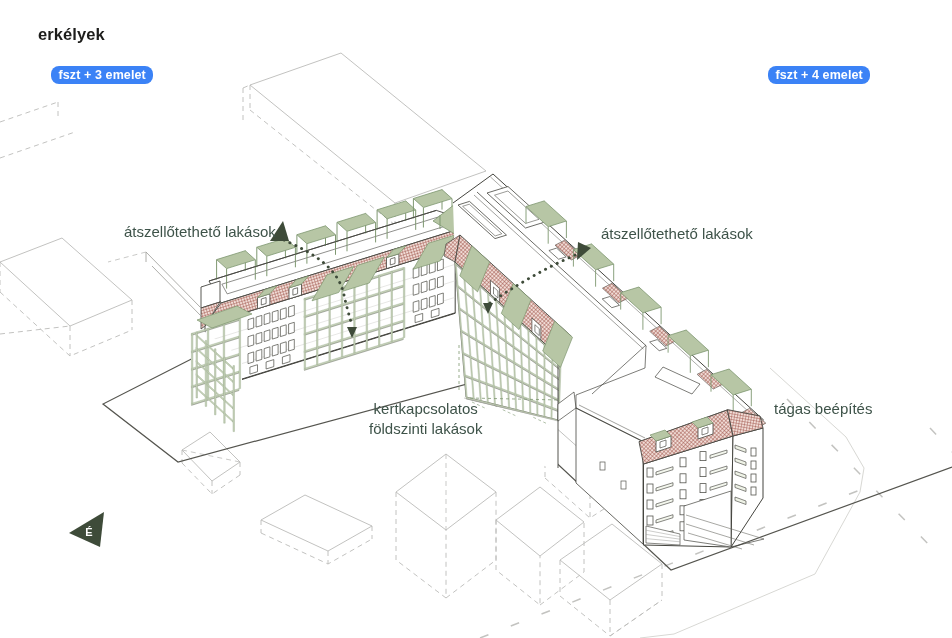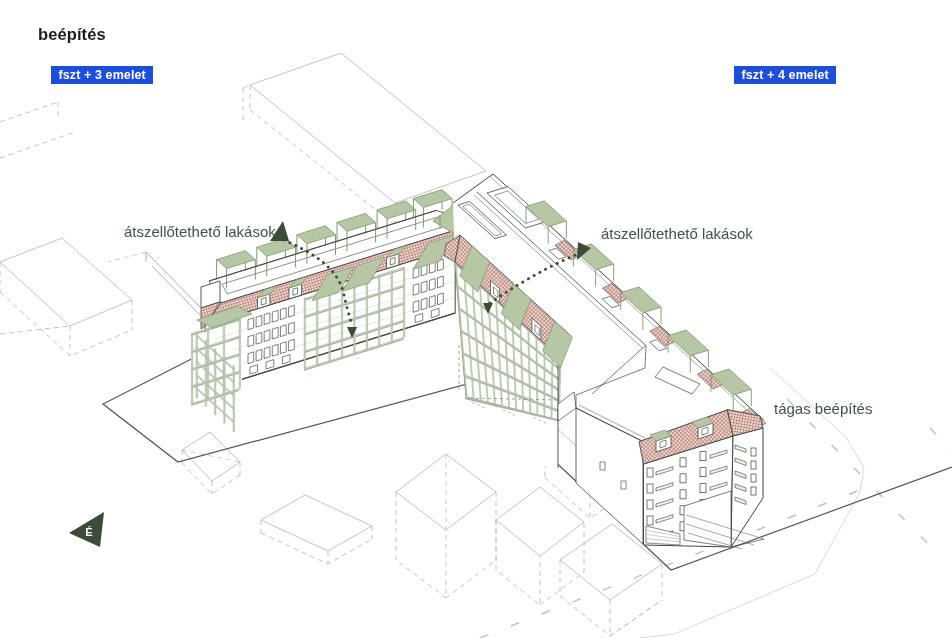--- a/index.html
+++ b/index.html
@@ -1,16 +1,16 @@
 <!DOCTYPE html>
 <html><head><meta charset="utf-8"><style>
 html,body{margin:0;padding:0;background:#ffffff;}
 *{font-family:"Liberation Sans", sans-serif;}
-.badge{position:absolute;background:#1d4ed8;color:#fff;font-weight:bold;font-size:12.5px;
-padding:2px 7.5px;border-radius:0;letter-spacing:0.1px;}
+.badge{position:absolute;background:#3b82f6;color:#fff;font-weight:bold;font-size:12.5px;
+padding:2px 7.5px;border-radius:8px;letter-spacing:0.1px;}
 .lbl{position:absolute;color:#3e5349;font-size:15px;}
 </style></head>
 <body>
 <div style="position:relative;width:952px;height:638px;overflow:hidden;background:#fff;">
 <svg width="952" height="638" viewBox="0 0 952 638" style="position:absolute;left:0;top:0">
 <defs>
 <pattern id="roofL" patternUnits="userSpaceOnUse" width="2.8" height="2.8" patternTransform="rotate(-17)">
 <rect width="2.8" height="2.8" fill="#f1ddd7"></rect>
           <path d="M0,0 H2.8 M0,0 V2.8" stroke="#a0544a" stroke-width="0.95"></path>
 </pattern>
@@ -453,24 +453,25 @@
 <path d="M 347,327 L 352,338 L 357,327 Z" fill="#3e4b39"></path>
 
 <path d="M 490,303 C 512,288 546,267 578,254" fill="none" stroke="#3e4b39" stroke-width="2.9" stroke-dasharray="0.1 6.4" stroke-linecap="round"></path>
 <path d="M 483,303 L 488,314 L 493,303 Z" fill="#3e4b39"></path>
 <path d="M 577,260 L 591,248 L 578,242 Z" fill="#3e4b39"></path>
 
 <polygon points="69,533 104,512 100,547" fill="#3e4b39"></polygon>
 <text x="89" y="536" font-size="11" font-weight="bold" fill="#ffffff" text-anchor="middle" font-family="Liberation Sans, sans-serif">É</text>
 </svg>
 
-<div style="position:absolute;left:38px;top:25px;font-size:16.5px;font-weight:bold;color:#1d1d1b;letter-spacing:0.1px;">beépítés</div>
+<div style="position:absolute;left:38px;top:25px;font-size:16.5px;font-weight:bold;color:#1d1d1b;letter-spacing:0.1px;">erkélyek</div>
 
 <div class="badge" style="left:51px;top:66px;">fszt + 3 emelet</div>
 
-<div class="badge" style="left:734px;top:66px;">fszt + 4 emelet</div>
+<div class="badge" style="left:768px;top:66px;">fszt + 4 emelet</div>
 
 <div class="lbl" style="left:124px;top:223px;">átszellőtethető lakások</div>
 
 <div class="lbl" style="left:601px;top:225px;">átszellőtethető lakások</div>
 
+<div class="lbl" style="left:369px;top:399px;text-align:center;line-height:19.5px;">kertkapcsolatos<br>földszinti lakások</div>
 
 <div class="lbl" style="left:774px;top:400px;">tágas beépítés</div>
 </div>
 </body></html>

